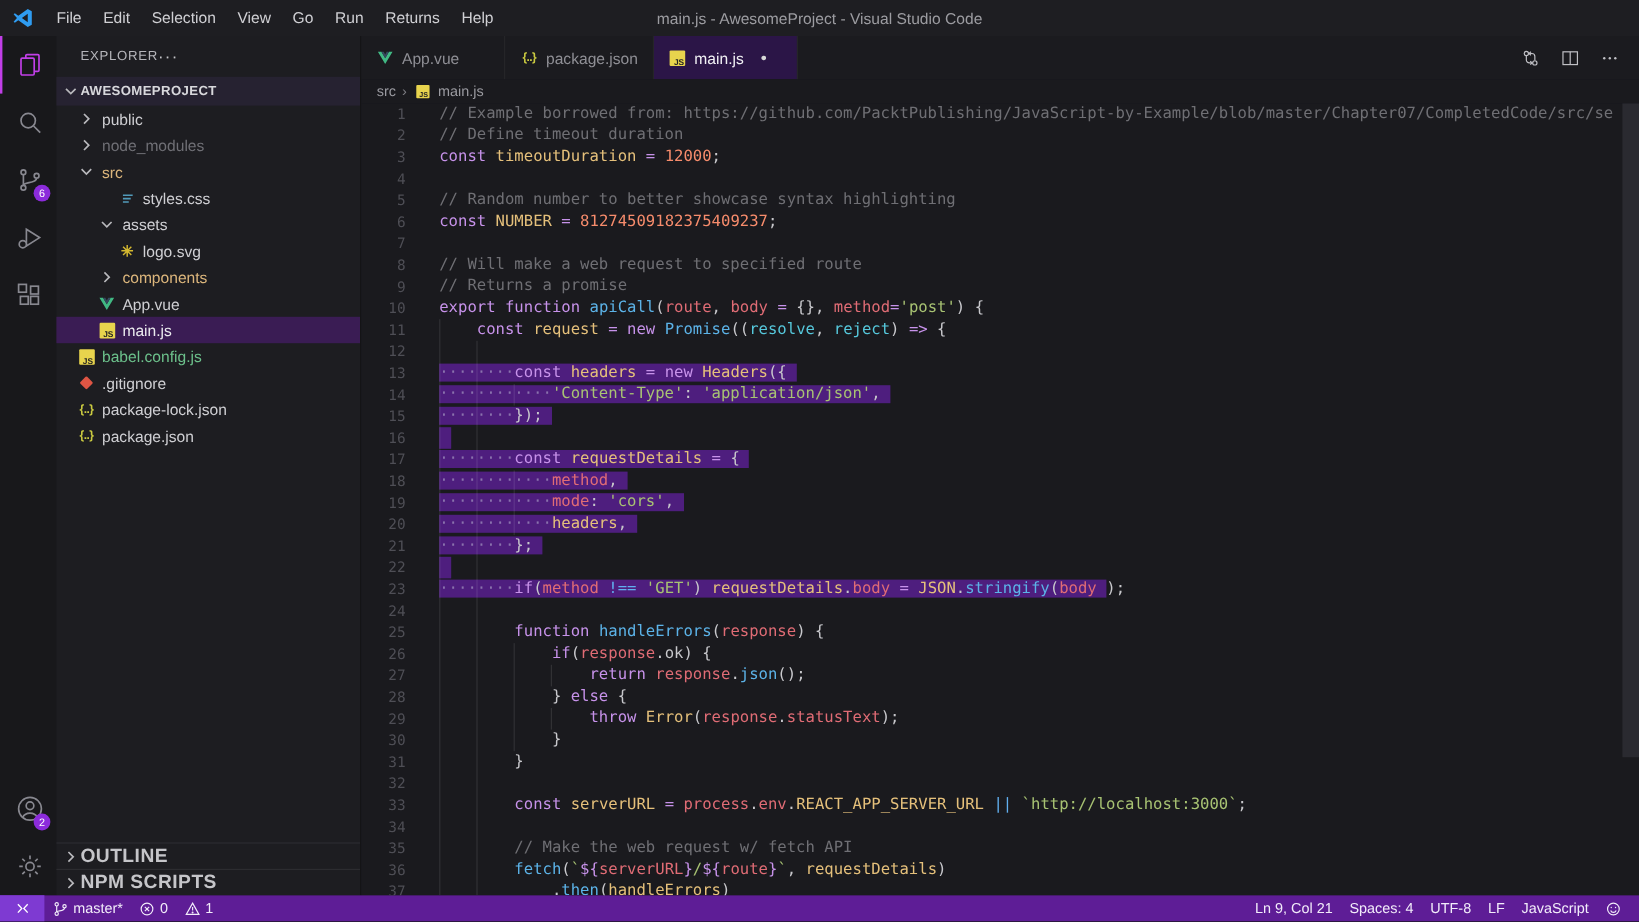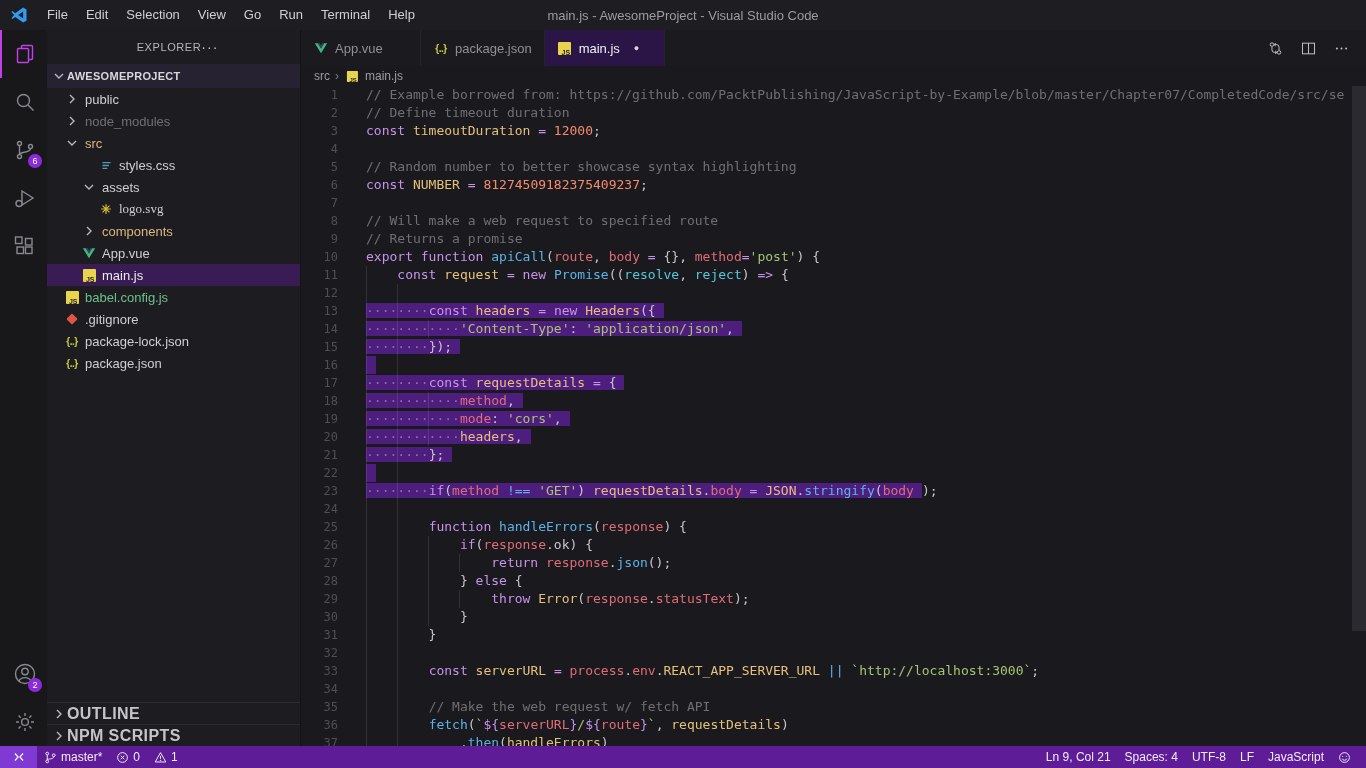--- a/index.html
+++ b/index.html
@@ -22,21 +22,21 @@
   .act-item { height:48px; position:relative; display:flex; align-items:center; justify-content:center;
     color:#888890; border-left:2px solid transparent; }
   .act-item.active { color:var(--c-accent,#c13fe8); border-left-color:var(--c-accent,#c13fe8); }
   .act-item svg { width:24px; height:24px; }
   .act-badge { position:absolute; right:5px; bottom:6px; min-width:14px; height:14px; border-radius:8px;
     background:var(--c-badge,#8c2bdb); color:#fff; font-size:9px; line-height:14px; text-align:center; padding:0 3px; }
   .act-spacer { flex:1; }
 
   
   .sidebar { width:253px; background:#1d1d21; display:flex; flex-direction:column; color:#cfcfd3; }
-  .sb-header { height:34px; display:flex; align-items:center; justify-content:center; padding:0 12px 0 20px; }
+  .sb-header { height:34px; display:flex; align-items:center; justify-content:flex-start; padding:0 12px 0 20px; }
   .sb-title { font-size:11px; letter-spacing:.6px; color:#b5b5ba; }
   .sb-actions { color:#c5c5c9; font-size:14px; letter-spacing:1px; cursor:default; }
   .proj-header { height:24px; background:#262231; display:flex; align-items:center; padding-left:4px;
     font-size:11px; font-weight:bold; color:#d8d8dc; letter-spacing:.3px; }
   .tree { }
   .tree-row { height:22px; display:flex; align-items:center; font-size:13px; cursor:default; }
   .tree-row.selected { background:var(--c-tree-sel,#3a1c54); }
   .chev { width:16px; height:16px; flex:0 0 16px; display:flex; align-items:center; justify-content:center; color:#b8b8bc; }
   .chev svg { width:16px; height:16px; }
   .ficon { width:16px; height:16px; flex:0 0 16px; margin-right:0; display:flex; align-items:center; justify-content:center; }
@@ -106,21 +106,21 @@
   <svg class="vslogo" viewBox="0 0 24 24">
     <path fill="#2f9cf1" d="M17.5 2 L22 4.5 V19.5 L17.5 22 L7 14.5 L3.2 17.3 L1.8 16.2 L5.5 12 L1.8 7.8 L3.2 6.7 L7 9.5 Z M17.5 7.2 L11 12 L17.5 16.8 Z"></path>
   </svg>
   <div class="menus" id="menus">
       <span class="menu-item">File</span>
       <span class="menu-item">Edit</span>
       <span class="menu-item">Selection</span>
       <span class="menu-item">View</span>
       <span class="menu-item">Go</span>
       <span class="menu-item">Run</span>
-      <span class="menu-item">Terminal</span>
+      <span class="menu-item">Returns</span>
       <span class="menu-item">Help</span>
     </div>
   <div class="window-title">main.js - AwesomeProject - Visual Studio Code</div>
 </div>
 
 <div class="main">
   <div class="activitybar" id="activitybar">
       <div class="act-item active">
         <span style="display: flex;">
           <svg viewBox="0 0 24 24" fill="none" stroke="currentColor" stroke-width="1.4" style="width: 24px; height: 24px;">
@@ -235,21 +235,21 @@
           <span class="tree-label lbl-default">styles.css</span>
         </div>
         <div class="tree-row" style="padding-left: 34px;">
           <span class="chev">
             <svg viewBox="0 0 16 16">
               <path d="M4 6l4 4 4-4" fill="none" stroke="#b8b8bc" stroke-width="1.4"></path>
             </svg>
           </span>
           <span class="tree-label lbl-default">assets</span>
         </div>
-        <div class="tree-row" style="padding-left: 51px; font-family: Liberation Serif, serif;">
+        <div class="tree-row" style="padding-left: 51px;">
           <span class="ficon">
             <svg viewBox="0 0 16 16" width="12" height="12" stroke="#d4b830" stroke-width="1.6">
               <path d="M8 1.5v13 M1.5 8h13 M3.4 3.4l9.2 9.2 M12.6 3.4l-9.2 9.2"></path>
             </svg>
           </span>
           <span class="tree-label lbl-default">logo.svg</span>
         </div>
         <div class="tree-row" style="padding-left: 34px;">
           <span class="chev">
             <svg viewBox="0 0 16 16">

